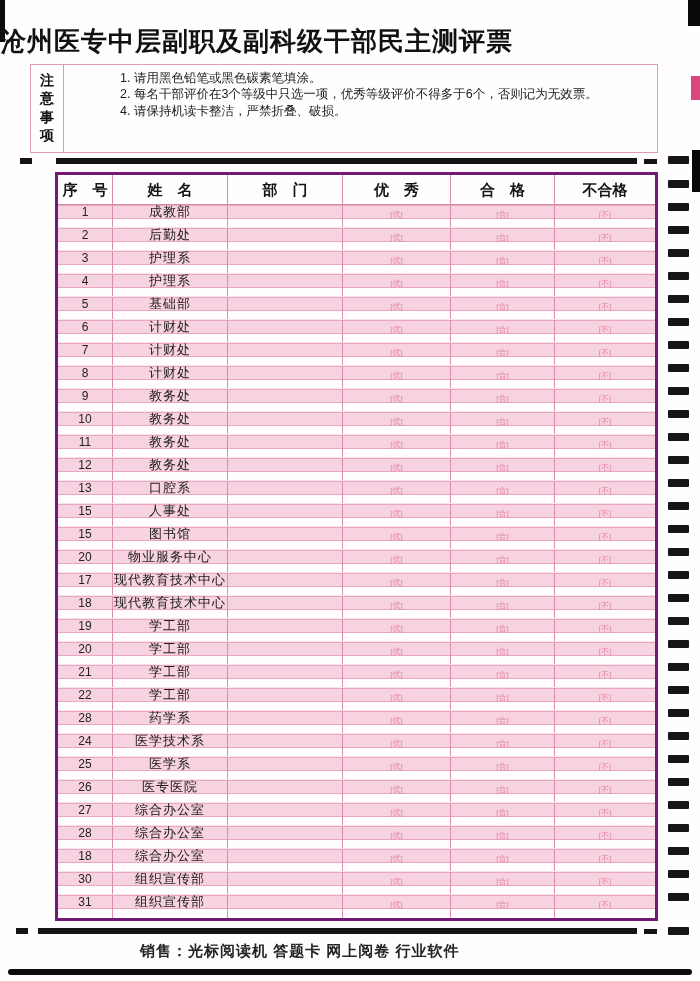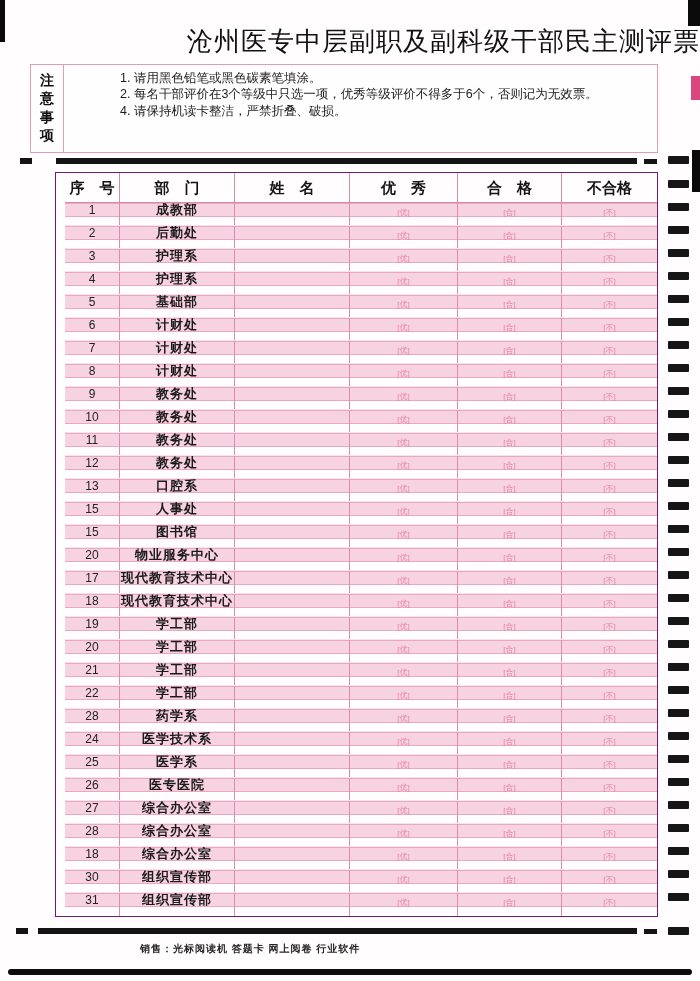--- a/index.html
+++ b/index.html
@@ -7,59 +7,59 @@
   body { font-family:"Liberation Sans","DejaVu Sans",sans-serif; }
   .page { position:relative; width:700px; height:981px; background:#fffdfe; overflow:hidden; }
 
   
   .edge-tl { position:absolute; left:0; top:0; width:5px; height:42px; background:#0a0a0a; }
   .edge-tr { position:absolute; left:688px; top:0; width:12px; height:26px; background:#0a0a0a; }
   .edge-pink { position:absolute; left:691px; top:76px; width:9px; height:24px; background:#d8487e; }
   .edge-block { position:absolute; left:692px; top:150px; width:8px; height:42px; background:#0a0a0a; }
   .edge-bottom { position:absolute; left:8px; top:969px; width:684px; height:6px; background:#0d0d0d; border-radius:3px; }
 
-  .title { position:absolute; left:0; top:24px; width:100%; text-align:right;
-           font-size:26px; font-weight:normal; letter-spacing:1px; color:#111; }
+  .title { position:absolute; left:0; top:24px; width:100%; text-align:left;
+           font-size:26px; font-weight:bold; letter-spacing:1px; color:#111; }
 
   
   .notice { position:absolute; left:30px; top:64px; width:628px; height:89px;
             border:1px solid #e39ab5; background:#fffefe; display:flex; }
   .notice-label { width:33px; border-right:1px solid #e39ab5; display:flex; flex-direction:column;
                   align-items:center; justify-content:space-between; padding:7px 0;
                   font-size:14px; font-weight:bold; color:#111; }
   .notice-body { flex:1; padding:5px 8px 3px 12px; font-size:12.5px; line-height:16.4px; color:#1c1c1c; }
   .notice-line { white-space:nowrap;margin-left:44px; }
   .ico-filled { display:inline-block; width:14px; height:8px; background:#141414; margin:0 10px 0 8px; }
   .ico-box { display:inline-block; width:12px; height:9px; border:1px solid #c9829d; margin:0 3px;
              position:relative; text-align:center; font-size:9px; line-height:8px; color:#6a6a6a; vertical-align:-1px; }
   .ico-box .dotmark { position:absolute; left:3px; top:4px; width:5px; height:3px; background:#555; }
   .sp { display:inline-block; width:14px; }
 
   
   .bar { position:absolute; background:#141414; }
   .marks .mark { position:absolute; left:668px; width:21px; height:8px; background:#161616; border-radius:1px; }
 
   
-  .etable { position:absolute; left:55px; top:172px; width:603px; border:1px solid #701a75; background:#fffdfe;padding-left:9px; }
+  .etable { position:absolute; left:55px; top:172px; width:603px; border:3px solid #701a75; background:#fffdfe; }
   .thead { display:grid; grid-template-columns:55px 115px 115px 108px 104px 1fr; height:30px;
            border-bottom:1px solid #d78ba8; }
   .thead .hc { border-right:1px solid #d78ba8; text-align:center; line-height:29px;
                font-size:15px; font-weight:bold; color:#141414; }
   .thead .hc:last-child { border-right:none; }
   .trow { display:grid; grid-template-columns:55px 115px 115px 108px 104px 1fr; height:23px;
           background:linear-gradient(#eba6c1 0,#eba6c1 1px,#f7d2e0 1px,#f7d2e0 13px,#eba6c1 13px,#eba6c1 14px,rgba(0,0,0,0) 14px);
           border-bottom:1px solid #f6e3eb; }
   .trow:last-child { border-bottom:none; }
   .trow .tc { border-right:1px solid #d98fab; text-align:center; line-height:14px; overflow:hidden; }
   .trow .tc:last-child { border-right:none; }
   .tc.num { font-size:12px; color:#222; }
-  .tc.dept { font-size:13px; font-weight:bold; color:#1a1a1a; letter-spacing:1px; }
+  .tc.dept { font-size:13px; font-weight:normal; color:#1a1a1a; letter-spacing:1px; }
   .bubble { display:inline-block; font-size:8px; line-height:14px; color:#e286a8; letter-spacing:0; }
 
-  .footer { position:absolute; left:140px; top:942px; font-size:10px; font-weight:bold;
+  .footer { position:absolute; left:140px; top:942px; font-size:15px; font-weight:bold;
             letter-spacing:1px; color:#252525; }
 </style>
 </head>
 <body>
 
 <div class="page">
 
   <div class="edge-tl"></div>
   <div class="edge-tr"></div>
   <div class="edge-pink"></div>
@@ -84,22 +84,22 @@
     </div>
   </div>
 
   <div class="bar" style="left:20px; top:158px; width:12px; height:6px;"></div>
   <div class="bar" style="left:56px; top:158px; width:581px; height:6px;"></div>
   <div class="bar" style="left:644px; top:159px; width:13px; height:5px;"></div>
 
   <div class="etable">
     <div class="thead" id="thead">
         <div class="hc">序　号</div>
+        <div class="hc">姓　名</div>
         <div class="hc">部　门</div>
-        <div class="hc">姓　名</div>
         <div class="hc">优　秀</div>
         <div class="hc">合　格</div>
         <div class="hc">不合格</div>
       </div>
     <div id="tbody">
         <div class="trow">
           <div class="tc num">1</div>
           <div class="tc dept">成教部</div>
           <div class="tc"></div>
           <div class="tc"><span class="bubble">[优]</span></div>

